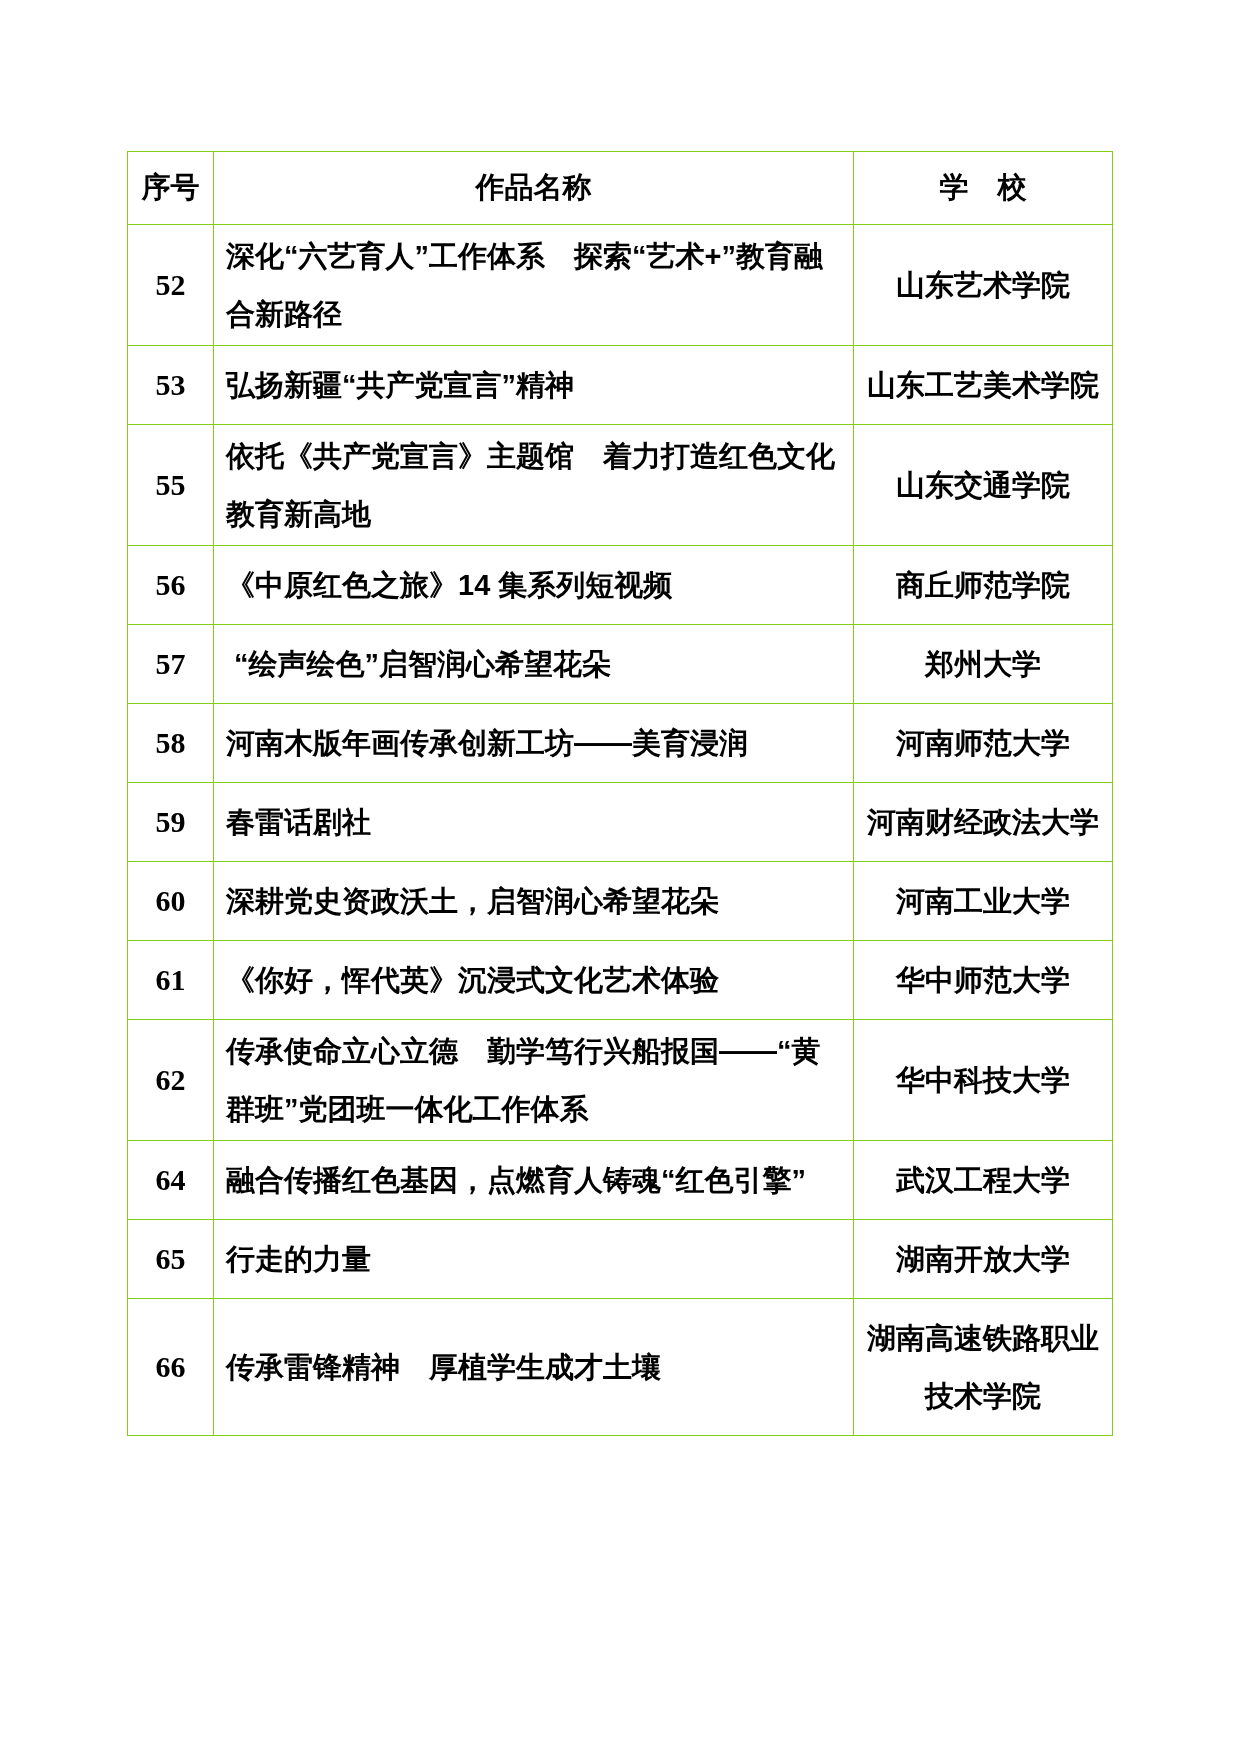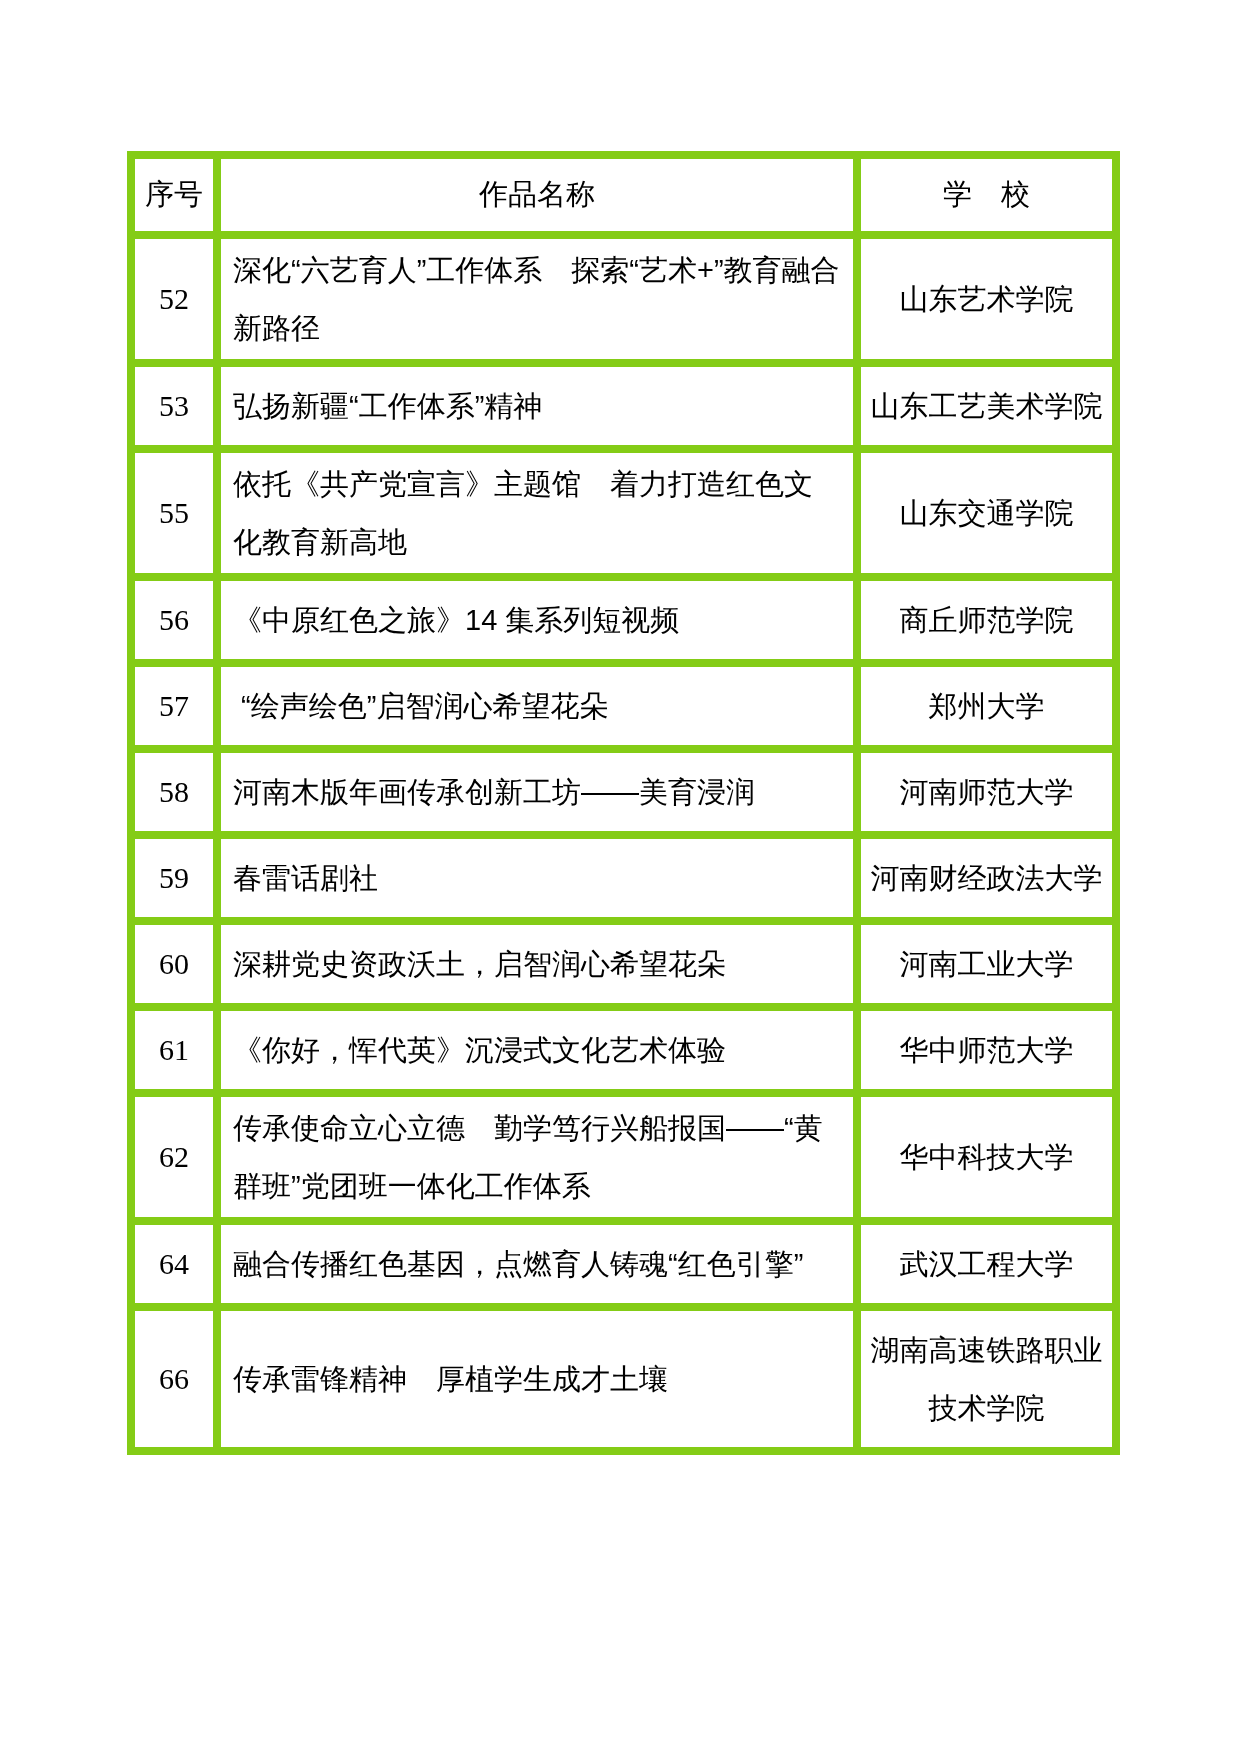--- a/index.html
+++ b/index.html
@@ -20,23 +20,23 @@
     top: 151px;
     width: 985px;
     border-collapse: collapse;
     table-layout: fixed;
     font-family: "Liberation Sans", sans-serif;
     font-size: 29px;
     color: #000000;
   }
   table.works th,
   table.works td {
-    border: 8px solid #84cc16;
+    border: 1px solid #84cc16;
     vertical-align: middle;
-    font-weight: normal;
+    font-weight: bold;
     overflow: hidden;
   }
   table.works th {
     height: 72px;
     text-align: center;
     padding: 0;
   }
   td.no-cell {
     text-align: center;
     font-family: "Liberation Serif", serif;
@@ -73,21 +73,21 @@
       </tr>
     </thead>
     <tbody>
         <tr>
     <td class="no-cell">52</td>
     <td class="title-cell">深化“六艺育人”工作体系　探索“艺术+”教育融合新路径</td>
     <td class="school-cell">山东艺术学院</td>
   </tr>
         <tr>
     <td class="no-cell">53</td>
-    <td class="title-cell">弘扬新疆“工作体系”精神</td>
+    <td class="title-cell">弘扬新疆“共产党宣言”精神</td>
     <td class="school-cell">山东工艺美术学院</td>
   </tr>
         <tr>
     <td class="no-cell">55</td>
     <td class="title-cell">依托《共产党宣言》主题馆　着力打造红色文化教育新高地</td>
     <td class="school-cell">山东交通学院</td>
   </tr>
         <tr>
     <td class="no-cell">56</td>
     <td class="title-cell">《中原红色之旅》14 集系列短视频</td>
@@ -122,19 +122,24 @@
     <td class="no-cell">62</td>
     <td class="title-cell">传承使命立心立德　勤学笃行兴船报国——“黄群班”党团班一体化工作体系</td>
     <td class="school-cell">华中科技大学</td>
   </tr>
         <tr>
     <td class="no-cell">64</td>
     <td class="title-cell">融合传播红色基因，点燃育人铸魂“红色引擎”</td>
     <td class="school-cell">武汉工程大学</td>
   </tr>
         <tr>
+    <td class="no-cell">65</td>
+    <td class="title-cell">行走的力量</td>
+    <td class="school-cell">湖南开放大学</td>
+  </tr>
+        <tr>
     <td class="no-cell">66</td>
     <td class="title-cell">传承雷锋精神　厚植学生成才土壤</td>
     <td class="school-cell">湖南高速铁路职业技术学院</td>
   </tr>
       </tbody>
   </table>
 </div>
 
 </body></html>

